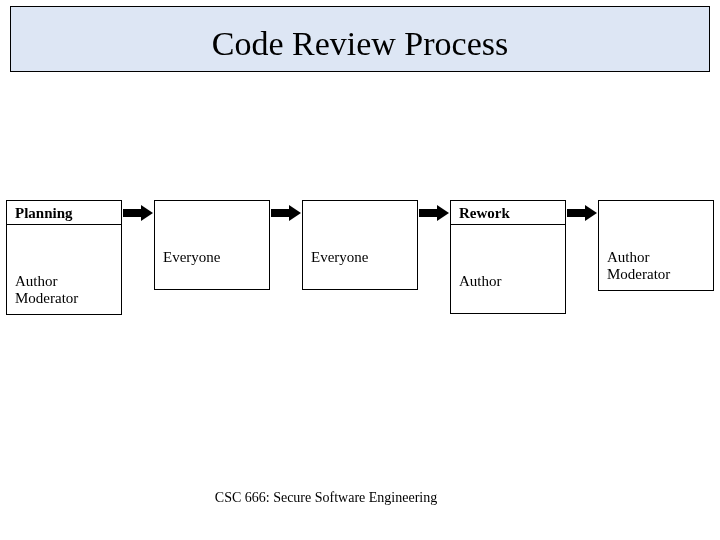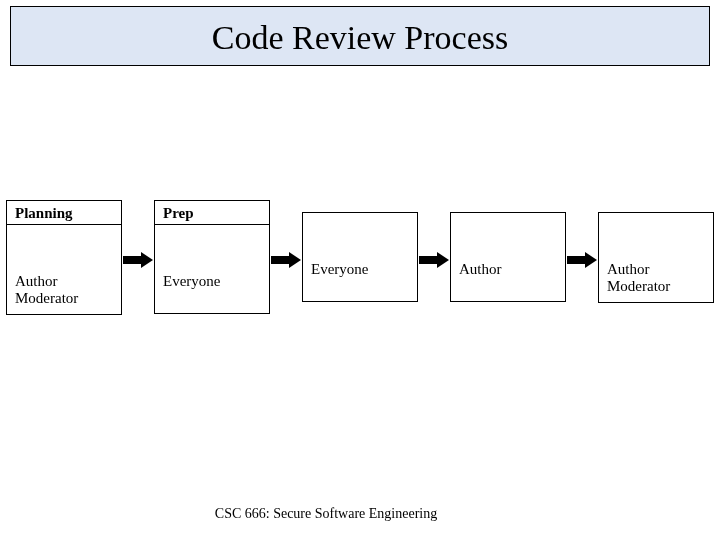--- a/index.html
+++ b/index.html
@@ -12,32 +12,32 @@
     color: #000;
   }
   .title-bar {
     box-sizing: border-box;
     width: 700px;
     margin: 6px auto 0 auto;
     background: #dde6f4;
     border: 1px solid #000;
     text-align: center;
     font-size: 34px;
-    padding: 12px 0 8px 0;
+    padding: 18px 0 8px 0;
     font-weight: normal;
   }
   .flow-wrap {
     position: absolute;
     top: 200px;
     left: 0;
     width: 720px;
   }
   .flow {
     display: flex;
-    align-items: center;
+    align-items: flex-start;
     justify-content: center;
     gap: 0;
     padding: 0 6px;
   }
   .stage {
     box-sizing: border-box;
     width: 116px;
     border: 1.5px solid #000;
     background: #fff;
   }
@@ -83,21 +83,21 @@
     left: 18px;
     top: -1px;
     width: 0;
     height: 0;
     border-top: 8px solid transparent;
     border-bottom: 8px solid transparent;
     border-left: 12px solid #000;
   }
   .footer {
     position: absolute;
-    bottom: 18px;
+    bottom: 34px;
     width: 652px;
     text-align: center;
     font-size: 14px;
   }
 </style>
 </head>
 <body>
 
 <div class="title-bar">Code Review Process</div>
 
@@ -113,21 +113,20 @@
     </div>
 
     <div class="arrow-cell">
       <div class="arrow">
           <div class="shaft"></div>
           <div class="head"></div>
         </div>
     </div>
 
     <div class="stage">
-      <div class="stage-title">Prep</div>
       <div class="stage-body">
         <span class="line">Everyone</span>
       </div>
     </div>
 
     <div class="arrow-cell">
       <div class="arrow">
           <div class="shaft"></div>
           <div class="head"></div>
         </div>
@@ -140,20 +139,21 @@
     </div>
 
     <div class="arrow-cell">
       <div class="arrow">
           <div class="shaft"></div>
           <div class="head"></div>
         </div>
     </div>
 
     <div class="stage">
+      <div class="stage-title">Rework</div>
       <div class="stage-body">
         <span class="line">Author</span>
       </div>
     </div>
 
     <div class="arrow-cell">
       <div class="arrow">
           <div class="shaft"></div>
           <div class="head"></div>
         </div>

